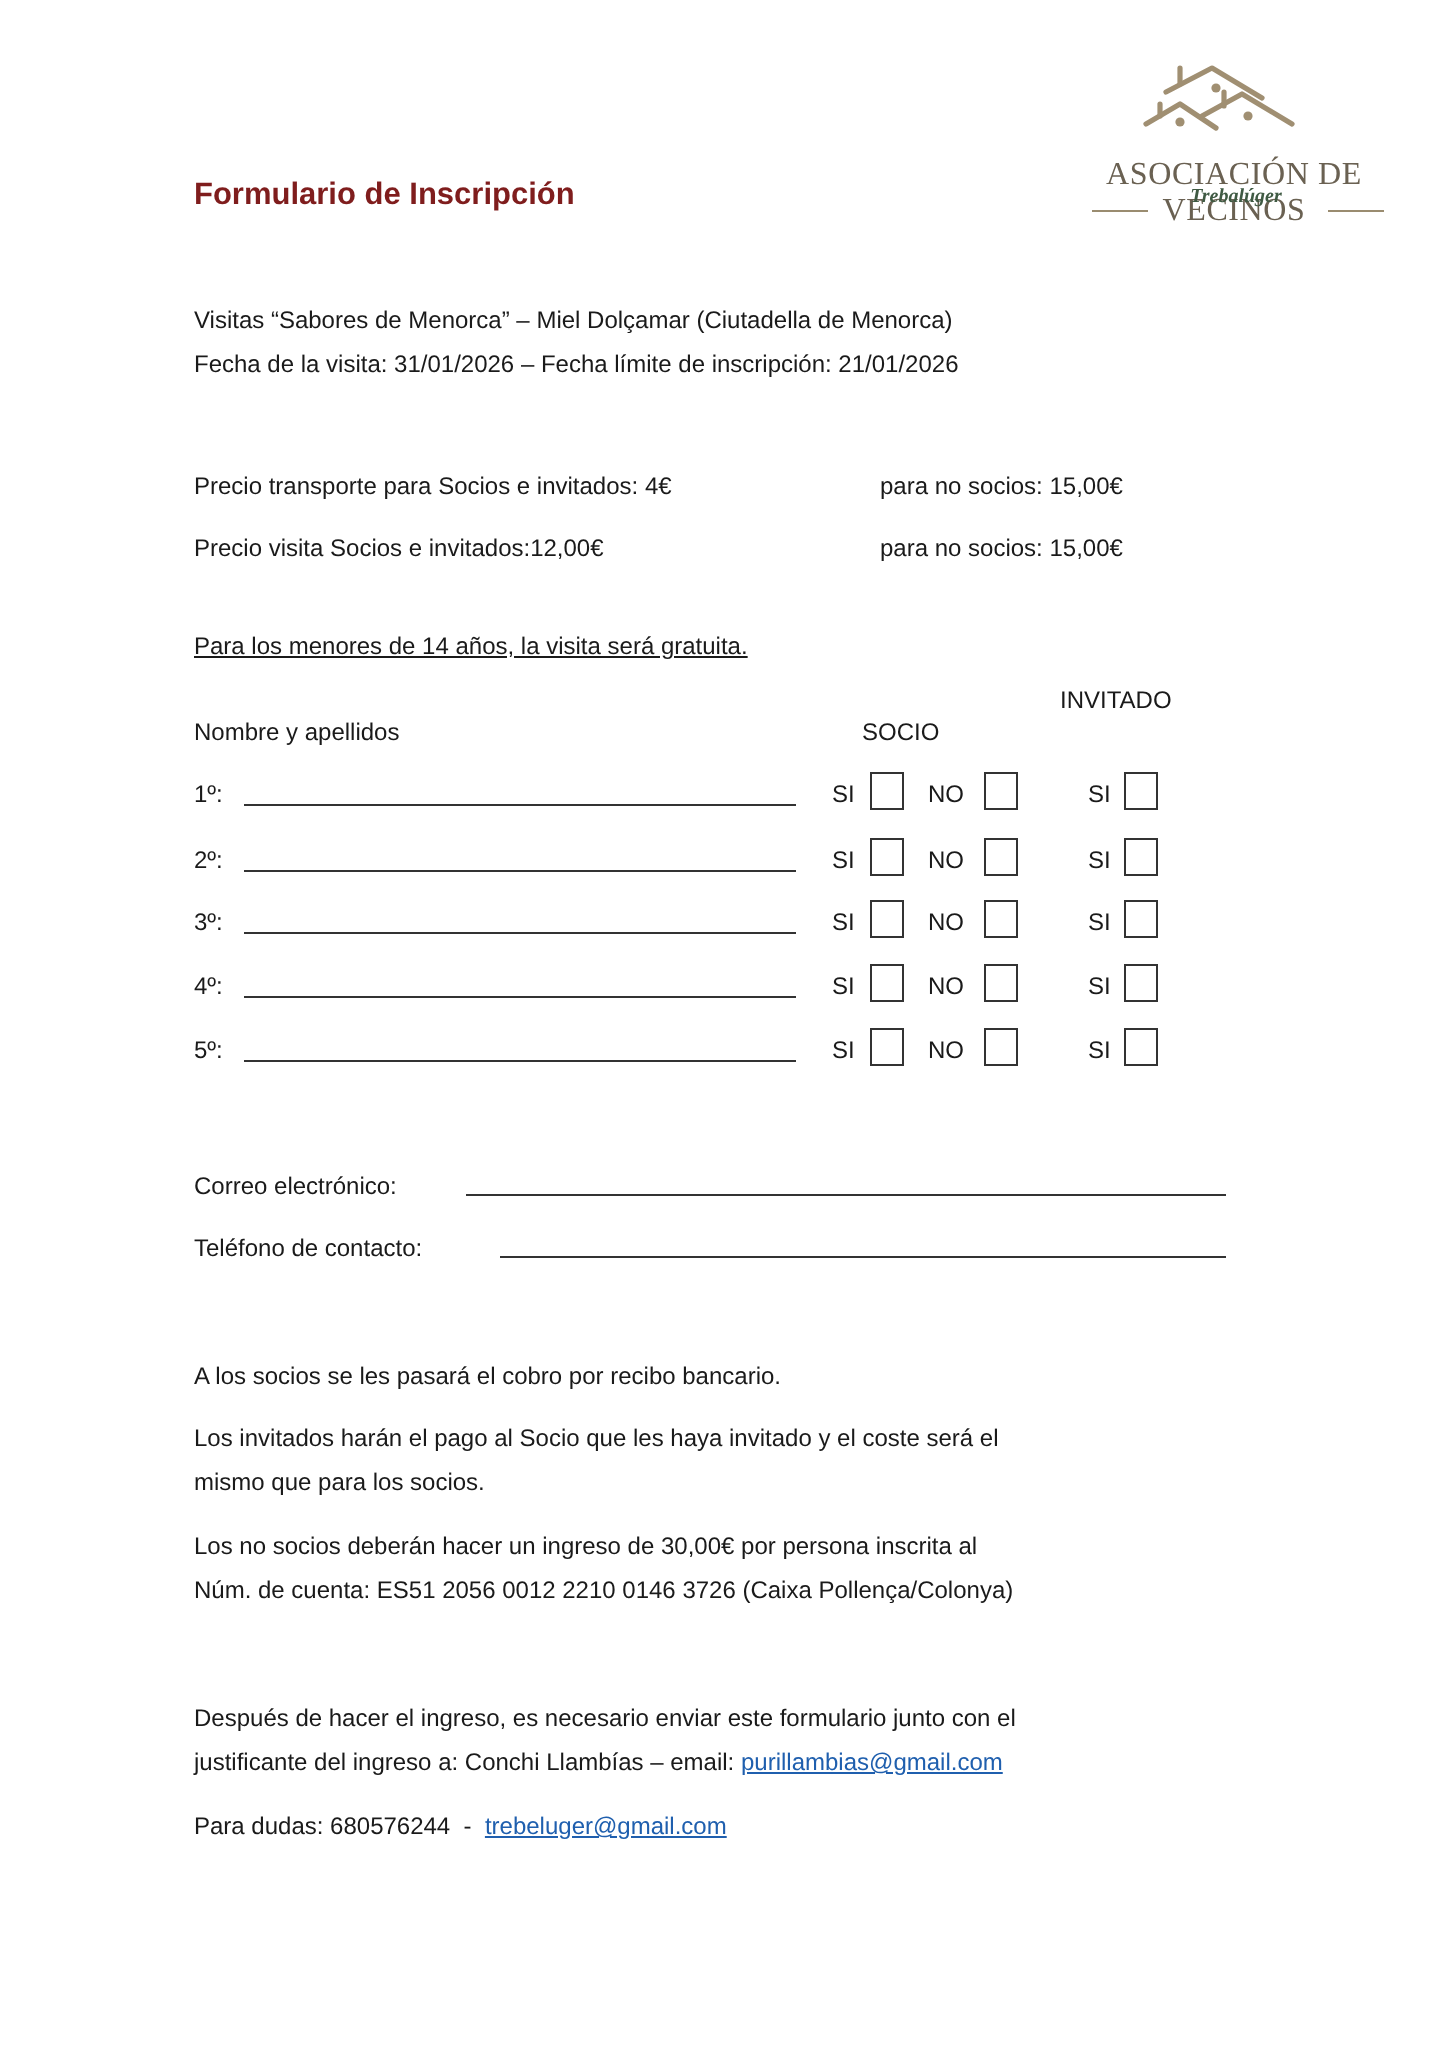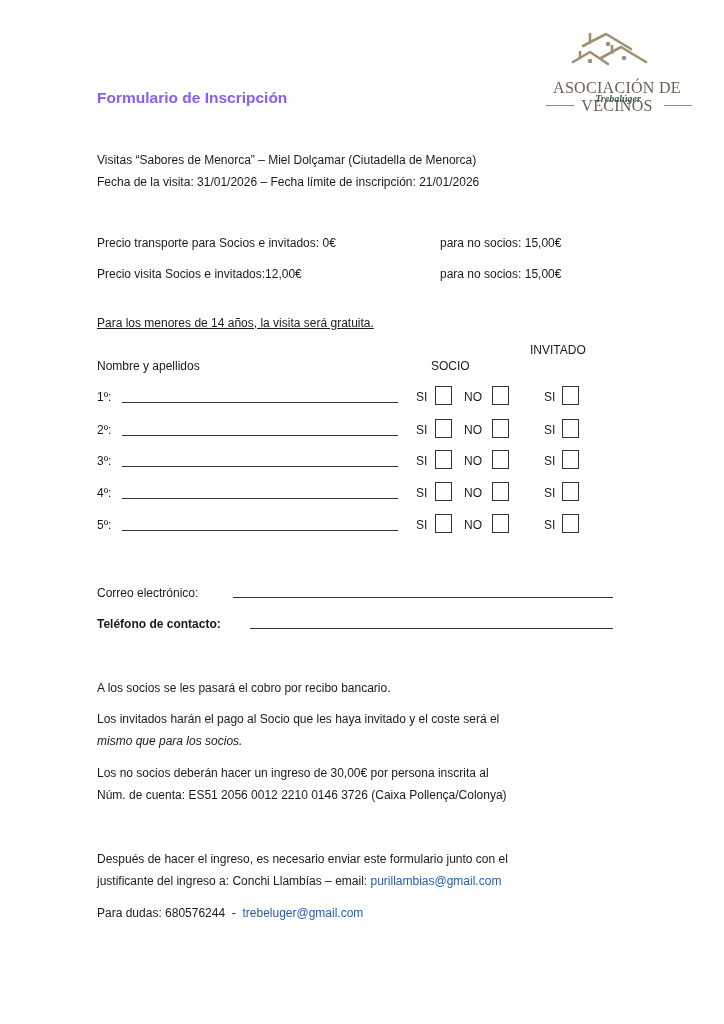--- a/index.html
+++ b/index.html
@@ -19,31 +19,31 @@
       font-size: 16px; letter-spacing: 0.3px; color: #6a6152;
     }
     #logo .org-line2 {
       position: absolute; left: 0; top: 71px; width: 180px; text-align: center;
       font-family: "Liberation Serif", "DejaVu Serif", serif;
       font-style: italic; font-weight: bold; font-size: 10px; color: #3f5a43;
     }
     #logo .rule { position: absolute; top: 83px; height: 1px; background: #9a8c70; width: 28px; }
 
     #title {
-      left: 97px; top: 89px; font-size: 15.5px; font-weight: bold; color: #8b5cf6;
+      left: 97px; top: 89px; font-size: 15.5px; font-weight: bold; color: #7f1d1d;
     }
 
     .uline { position: absolute; height: 0; border-top: 1.3px solid #333; }
 
     .cb {
       position: absolute; width: 17px; height: 19px; border: 1.3px solid #333; box-sizing: border-box;
       background: #fff;
     }
 
-    a.link { color: #1f5fae; }
+    a.link { color: #1f5fae; text-decoration: underline; }
   </style>
 </head>
 <body>
 
 <div id="logo" class="abs">
   <svg width="180" height="56" viewBox="0 0 180 56" style="position:absolute;left:0;top:0;">
     <g fill="none" stroke="#a08f72" stroke-width="2.6" stroke-linecap="round" stroke-linejoin="round">
 
       <polyline points="55,24 78,12 103,27"></polyline>
       <line x1="62" y1="20" x2="62" y2="12"></line>
@@ -64,21 +64,21 @@
   <div class="rule" style="left:18px;"></div>
   <div class="org-line2">Trebalúger</div>
   <div class="rule" style="left:136px;"></div>
 </div>
 
 <div id="title" class="abs">Formulario de Inscripción</div>
 
 <div class="abs txt" style="left:97px; top:151px;">Visitas “Sabores de Menorca” – Miel Dolçamar (Ciutadella de Menorca)</div>
 <div class="abs txt" style="left:97px; top:173px;">Fecha de la visita: 31/01/2026 – Fecha límite de inscripción: 21/01/2026</div>
 
-<div class="abs txt" style="left:97px; top:234px;">Precio transporte para Socios e invitados: 0€</div>
+<div class="abs txt" style="left:97px; top:234px;">Precio transporte para Socios e invitados: 4€</div>
 <div class="abs txt" style="left:440px; top:234px;">para no socios: 15,00€</div>
 <div class="abs txt" style="left:97px; top:265px;">Precio visita Socios e invitados:12,00€</div>
 <div class="abs txt" style="left:440px; top:265px;">para no socios: 15,00€</div>
 <div class="abs txt" style="left:97px; top:314px;text-decoration:underline;">Para los menores de 14 años, la visita será gratuita.</div>
 
 <div class="abs txt" style="left:97px; top:357px;">Nombre y apellidos</div>
 <div class="abs txt" style="left:431px; top:357px;">SOCIO</div>
 <div class="abs txt" style="left:530px; top:341px;">INVITADO</div>
 
 <div id="rows">
@@ -129,26 +129,26 @@
       <div class="cb" style="left: 435px; top: 514px;"></div>
       <div class="abs txt" style="left: 464px; top: 516px;">NO</div>
       <div class="cb" style="left: 492px; top: 514px;"></div>
       <div class="abs txt" style="left: 544px; top: 516px;">SI</div>
       <div class="cb" style="left: 562px; top: 514px;"></div>
     </div>
   </div>
 
 <div class="abs txt" style="left:97px; top:584px;">Correo electrónico:</div>
 <div class="uline" style="left:233px; top:597px; width:380px;"></div>
-<div class="abs txt" style="left:97px; top:615px;font-weight:bold;">Teléfono de contacto:</div>
+<div class="abs txt" style="left:97px; top:615px;">Teléfono de contacto:</div>
 <div class="uline" style="left:250px; top:628px; width:363px;"></div>
 
 <div class="abs txt" style="left:97px; top:679px;">A los socios se les pasará el cobro por recibo bancario.</div>
 <div class="abs txt" style="left:97px; top:710px;">Los invitados harán el pago al Socio que les haya invitado y el coste será el</div>
-<div class="abs txt" style="left:97px; top:732px;font-style:italic;">mismo que para los socios.</div>
+<div class="abs txt" style="left:97px; top:732px;">mismo que para los socios.</div>
 <div class="abs txt" style="left:97px; top:764px;">Los no socios deberán hacer un ingreso de 30,00€ por persona inscrita al</div>
 <div class="abs txt" style="left:97px; top:786px;">Núm. de cuenta: ES51 2056 0012 2210 0146 3726 (Caixa Pollença/Colonya)</div>
 
 <div class="abs txt" style="left:97px; top:850px;">Después de hacer el ingreso, es necesario enviar este formulario junto con el</div>
 <div class="abs txt" style="left:97px; top:872px;">
   <span>justificante del ingreso a: Conchi Llambías – email: </span><a class="link">purillambias@gmail.com</a>
 </div>
 <div class="abs txt" style="left:97px; top:904px;">
   <span style="white-space:pre;">Para dudas: 680576244  -  </span><a class="link">trebeluger@gmail.com</a>
 </div>

